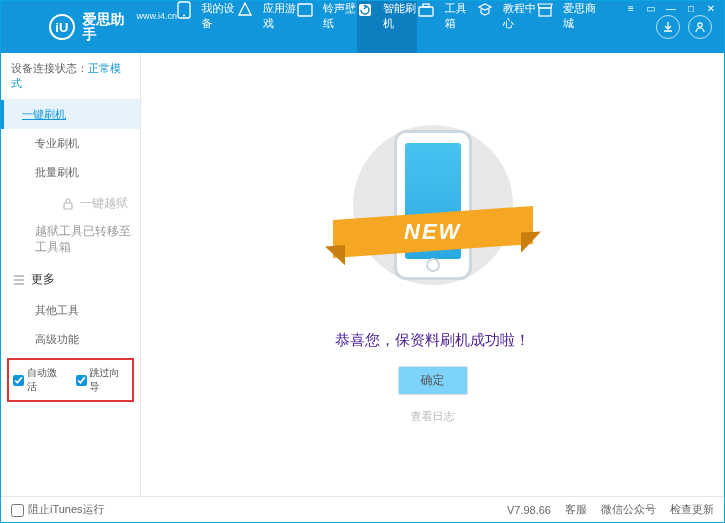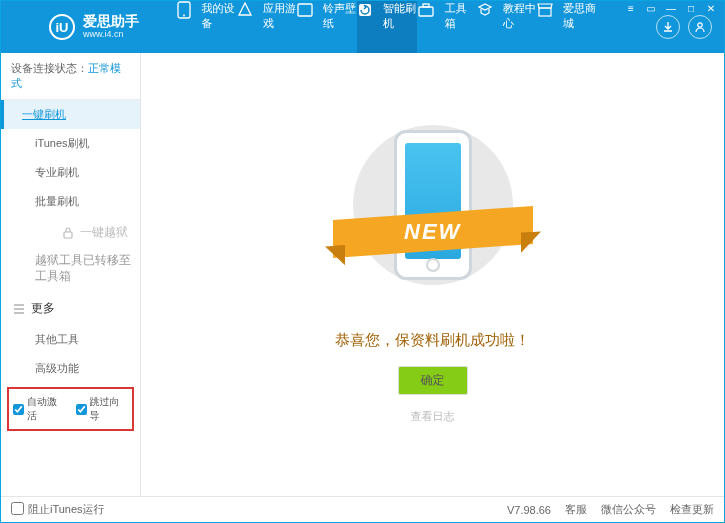--- a/index.html
+++ b/index.html
@@ -1,21 +1,21 @@
 <!DOCTYPE html>
 <html><head>
 <meta charset="utf-8">
 <style>
 * { margin: 0; padding: 0; box-sizing: border-box; font-family: "Microsoft YaHei", Arial, sans-serif; }
 body { background: #fff; }
 .app { width: 725px; height: 523px; border: 1px solid #0aa4e0; display: flex; flex-direction: column; overflow: hidden; }
 .titlebar { background: #1296db; height: 52px; display: flex; align-items: center; padding: 0 12px; color: #fff; }
 .logo-area { display: flex; align-items: center; gap: 8px; width: 128px; margin-left: 36px; }
 .logo-circle { width: 26px; height: 26px; border: 2px solid #fff; border-radius: 50%; display: flex; align-items: center; justify-content: center; font-weight: bold; font-size: 13px; }
-.logo-text { display: flex; flex-direction: column; line-height: 1.1; }
+.logo-text { display: flex; flex-direction: row; line-height: 1.1; }
 .logo-title { font-size: 14px; font-weight: bold; }
 .logo-url { font-size: 9px; opacity: 0.9; }
 .nav-tabs { display: flex; flex: 1; height: 100%; }
 .nav-tab { width: 60px; display: flex; align-items: flex-start; justify-content: center; gap: 10px; font-size: 11px; cursor: pointer; }
 .nav-tab.active { background: #0d7fc0; }
 .nav-tab .ico { width: 18px; height: 18px; display: flex; align-items: center; justify-content: center; }
 .win-controls { position: absolute; top: 0; right: 6px; display: flex; gap: 4px; font-size: 10px; color: #fff; }
 .win-btn { width: 16px; height: 16px; display: flex; align-items: center; justify-content: center; cursor: pointer; }
 .right-circles { display: flex; gap: 8px; margin-left: auto; }
 .circle-btn { width: 24px; height: 24px; border: 1.5px solid rgba(255,255,255,0.7); border-radius: 50%; display: flex; align-items: center; justify-content: center; cursor: pointer; }
@@ -37,26 +37,26 @@
 .phone-illust { position: relative; width: 160px; height: 180px; }
 .circle-bg { position: absolute; width: 160px; height: 160px; border-radius: 50%; background: #e8e8e8; top: 0; left: 0; }
 .phone { position: absolute; width: 78px; height: 150px; background: #fff; border: 3px solid #cfd6dc; border-radius: 12px; top: 5px; left: 41px; }
 .phone::before { content: ""; position: absolute; top: 10px; left: 8px; right: 8px; bottom: 18px; background: linear-gradient(#49c3f0,#2aa8e0); border-radius: 3px; }
 .phone::after { content: ""; position: absolute; bottom: 5px; left: 50%; width: 10px; height: 10px; border: 2px solid #cfd6dc; border-radius: 50%; transform: translateX(-50%); }
 .ribbon { position: absolute; top: 88px; left: -20px; right: -20px; height: 38px; background: #f5a623; transform: skewY(-4deg); display: flex; align-items: center; justify-content: center; }
 .ribbon::before, .ribbon::after { content: ""; position: absolute; width: 0; height: 0; border: 10px solid transparent; }
 .ribbon::before { left: -8px; bottom: -8px; border-top-color: #c97f0e; border-right-color: #c97f0e; }
 .ribbon::after { right: -8px; bottom: -8px; border-top-color: #c97f0e; border-left-color: #c97f0e; }
 .ribbon-text { color: #fff; font-weight: 900; font-size: 22px; letter-spacing: 2px; transform: skewY(4deg); font-style: italic; }
-.success-msg { margin-top: 26px; font-size: 15px; color: #a16207; }
-.ok-btn { margin-top: 16px; border: 1px solid #ddd; background: #84cc16; padding: 5px 22px; font-size: 12px; color: #555; cursor: pointer; border-radius: 2px; }
+.success-msg { margin-top: 26px; font-size: 15px; color: #4c1d95; }
+.ok-btn { margin-top: 16px; border: 1px solid #ddd; background: #7dd3fc; padding: 5px 22px; font-size: 12px; color: #555; cursor: pointer; border-radius: 2px; }
 .log-link { margin-top: 14px; font-size: 11px; color: #bbb; cursor: pointer; }
 .footer { height: 26px; border-top: 1px solid #e5e5e5; display: flex; align-items: center; padding: 0 10px; font-size: 11px; color: #666; gap: 14px; }
 .footer .right { margin-left: auto; display: flex; gap: 14px; align-items: center; }
-.footer label { display: flex; align-items: flex-start; gap: 4px; }
+.footer label { display: flex; align-items: flex-end; gap: 4px; }
 svg { display: block; }
 </style>
 </head>
 <body>
 
 <div class="app">
   <div class="win-controls">
     <div class="win-btn">≡</div>
     <div class="win-btn">▭</div>
     <div class="win-btn">—</div>
@@ -152,21 +152,20 @@
   </div>
 
   <div class="body">
     <div class="sidebar">
       <div class="conn-status">
         <span>设备连接状态：</span><span class="val">正常模式</span>
       </div>
 
       <div class="side-section">
         <div class="side-item active">一键刷机</div>
-        <div class="side-item">iTunes刷机</div>
         <div class="side-item">专业刷机</div>
         <div class="side-item">批量刷机</div>
       </div>
 
       <div class="side-section">
         <div class="side-header locked">
           <svg width="12" height="12" viewBox="0 0 12 12">
               <rect x="2" y="5" width="8" height="6" rx="1" fill="none" stroke="#bbb" stroke-width="1.2"></rect>
               <path d="M4 5 V3 A2 2 0 0 1 8 3 V5" fill="none" stroke="#bbb" stroke-width="1.2"></path>
             </svg>

